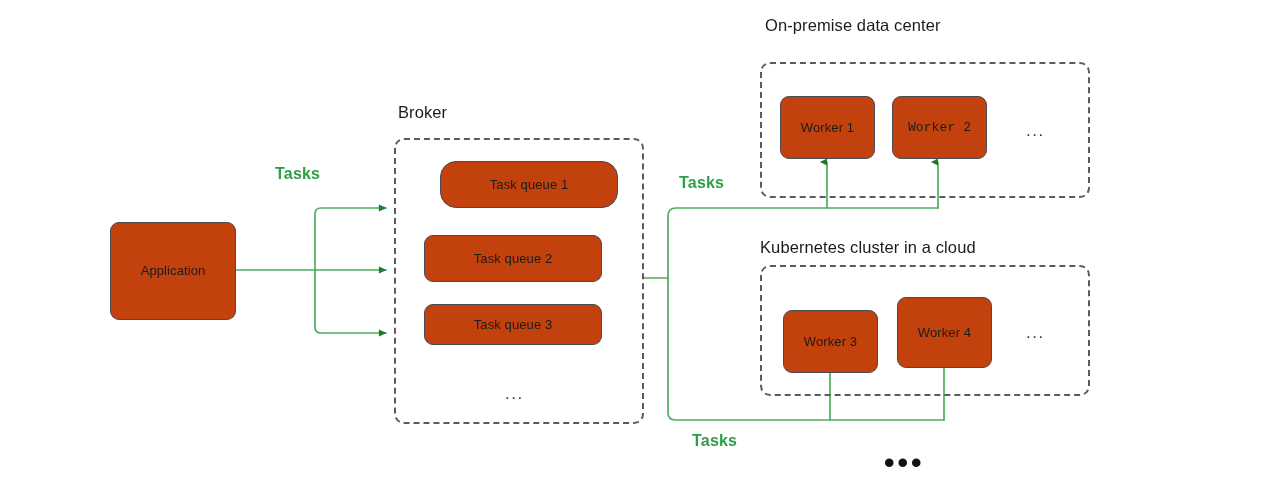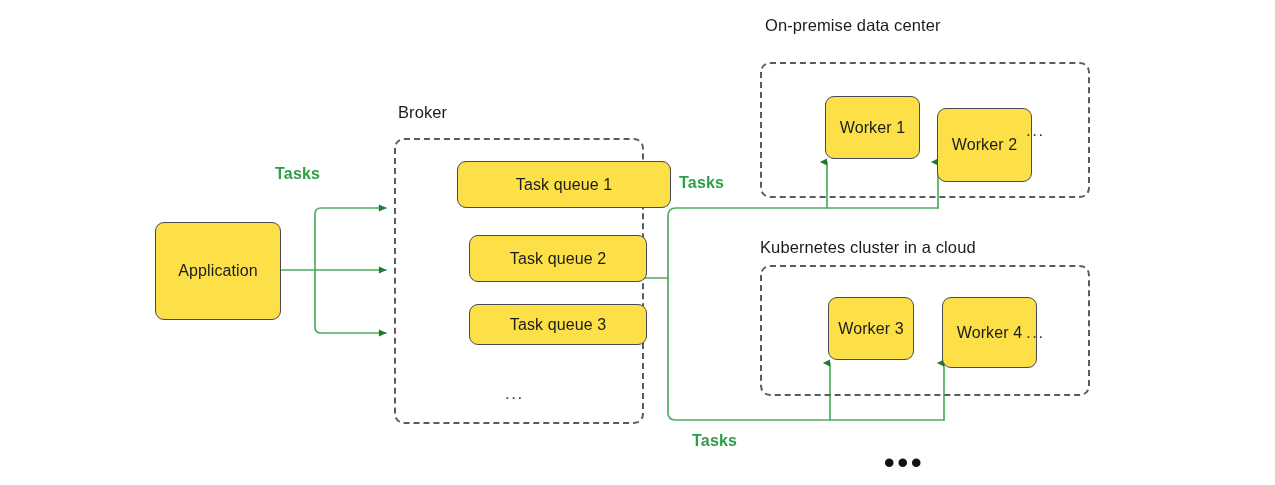--- a/index.html
+++ b/index.html
@@ -25,29 +25,28 @@
     width: 1275px;
     height: 485px;
     pointer-events: none;
   }
   .node {
     position: absolute;
     box-sizing: border-box;
     display: flex;
     align-items: center;
     justify-content: center;
-    background: #fde047;
+    background: #c2410c;
     border: 1.6px solid #4a4a55;
     border-radius: 9px;
     color: #1c1c1c;
-    font-size: 16px;
+    font-size: 13px;
     line-height: 1.2;
     letter-spacing: 0.1px;
     white-space: nowrap;
-    margin-left: 45px;
   }
   .group {
     position: absolute;
     box-sizing: border-box;
     background: transparent;
     border: 2px dashed #5a5a63;
     border-radius: 10px;
   }
   .group-title {
     position: absolute;
@@ -118,46 +117,46 @@
     </g>
   </svg>
 
   <div class="node" style="left:110px; top:222px; width:126px; height:98px;">
     <span>Application</span>
   </div>
 
   <div class="group-title" style="left:398px; top:103px;">Broker</div>
   <div class="group" style="left:394px; top:138px; width:250px; height:286px;"></div>
 
-  <div class="node" style="left:412px; top:161px; width:214px; height:47px;">
+  <div class="node" style="left:440px; top:161px; width:178px; height:47px;border-radius:16px;">
     <span>Task queue 1</span>
   </div>
   <div class="node" style="left:424px; top:235px; width:178px; height:47px;">
     <span>Task queue 2</span>
   </div>
   <div class="node" style="left:424px; top:304px; width:178px; height:41px;">
     <span>Task queue 3</span>
   </div>
   <div class="ellipsis-light" style="left:505px; top:385px;">...</div>
 
   <div class="group-title" style="left:765px; top:16px;">On-premise data center</div>
   <div class="group" style="left:760px; top:62px; width:330px; height:136px;"></div>
 
   <div class="node" style="left:780px; top:96px; width:95px; height:63px;">
     <span>Worker 1</span>
   </div>
-  <div class="node" style="left:892px; top:108px; width:95px; height:74px;">
+  <div class="node" style="left:892px; top:96px; width:95px; height:63px;font-family:Liberation Mono, monospace;">
     <span>Worker 2</span>
   </div>
   <div class="ellipsis-light" style="left:1026px; top:122px;">...</div>
 
   <div class="group-title" style="left:760px; top:230px;margin-top:8px;">Kubernetes cluster in a cloud</div>
   <div class="group" style="left:760px; top:265px; width:330px; height:131px;"></div>
 
-  <div class="node" style="left:783px; top:297px; width:86px; height:63px;">
+  <div class="node" style="left:783px; top:310px; width:95px; height:63px;">
     <span>Worker 3</span>
   </div>
   <div class="node" style="left:897px; top:297px; width:95px; height:71px;">
     <span>Worker 4</span>
   </div>
   <div class="ellipsis-light" style="left:1026px; top:324px;">...</div>
 
   <div class="ellipsis-bold" style="left:884px; top:448px;">•••</div>
 
   <div class="wire-label" style="left:275px; top:164px; color:#2e9e47;">Tasks</div>

